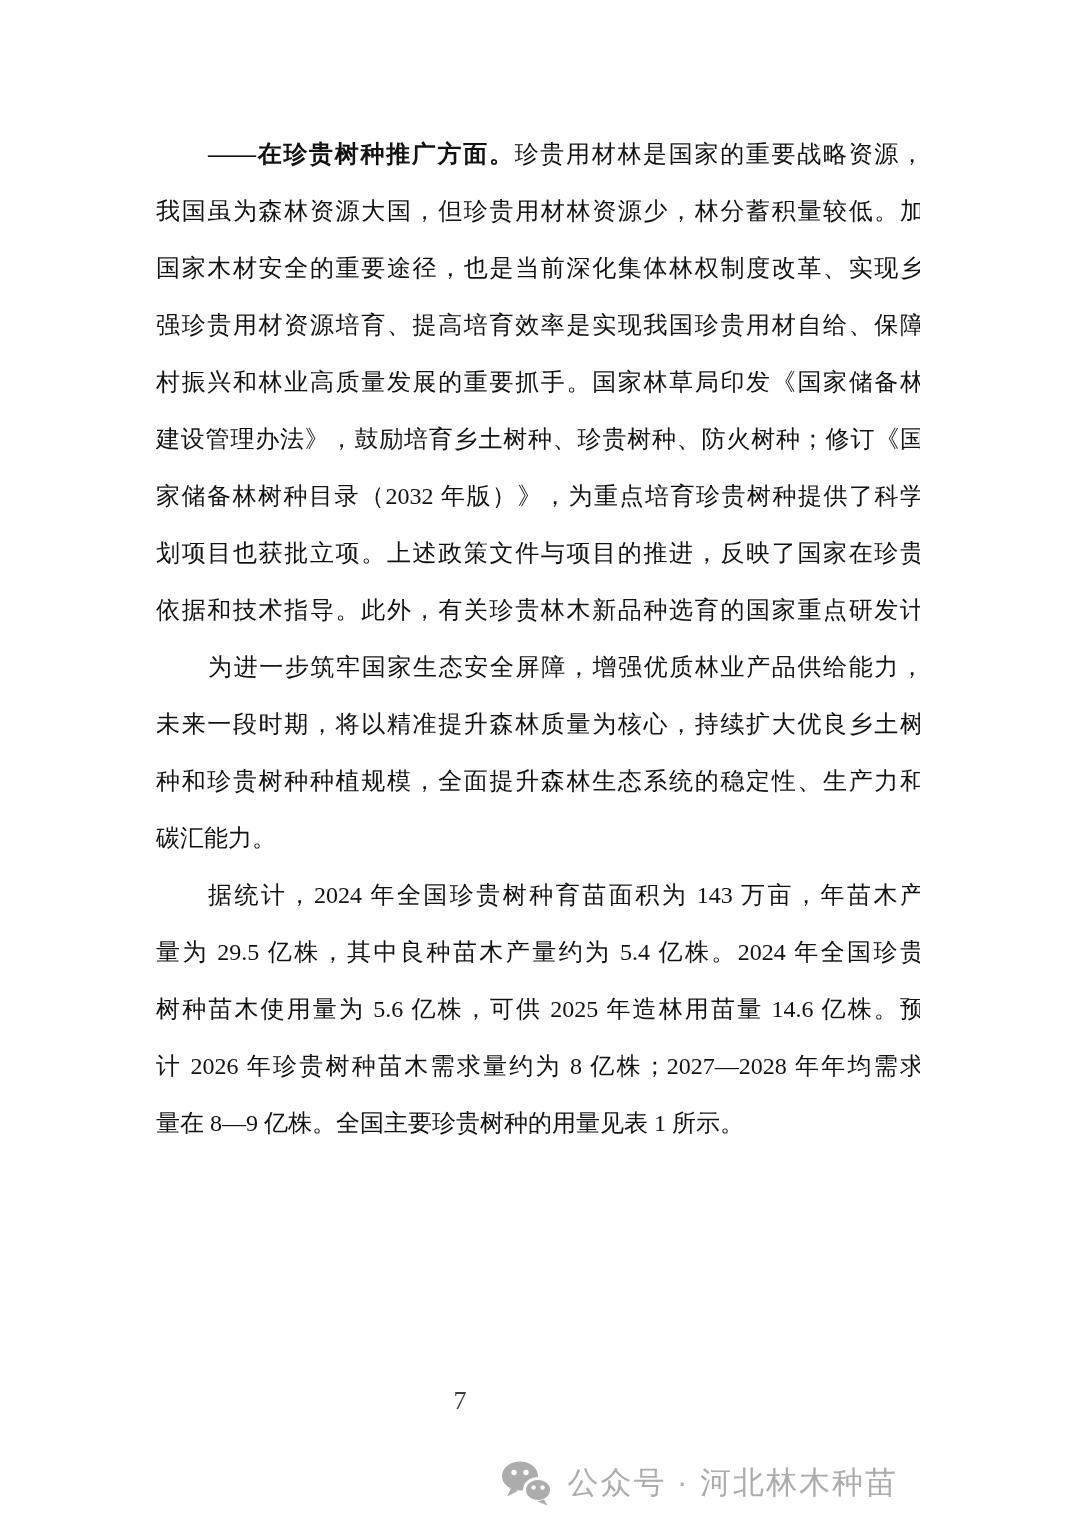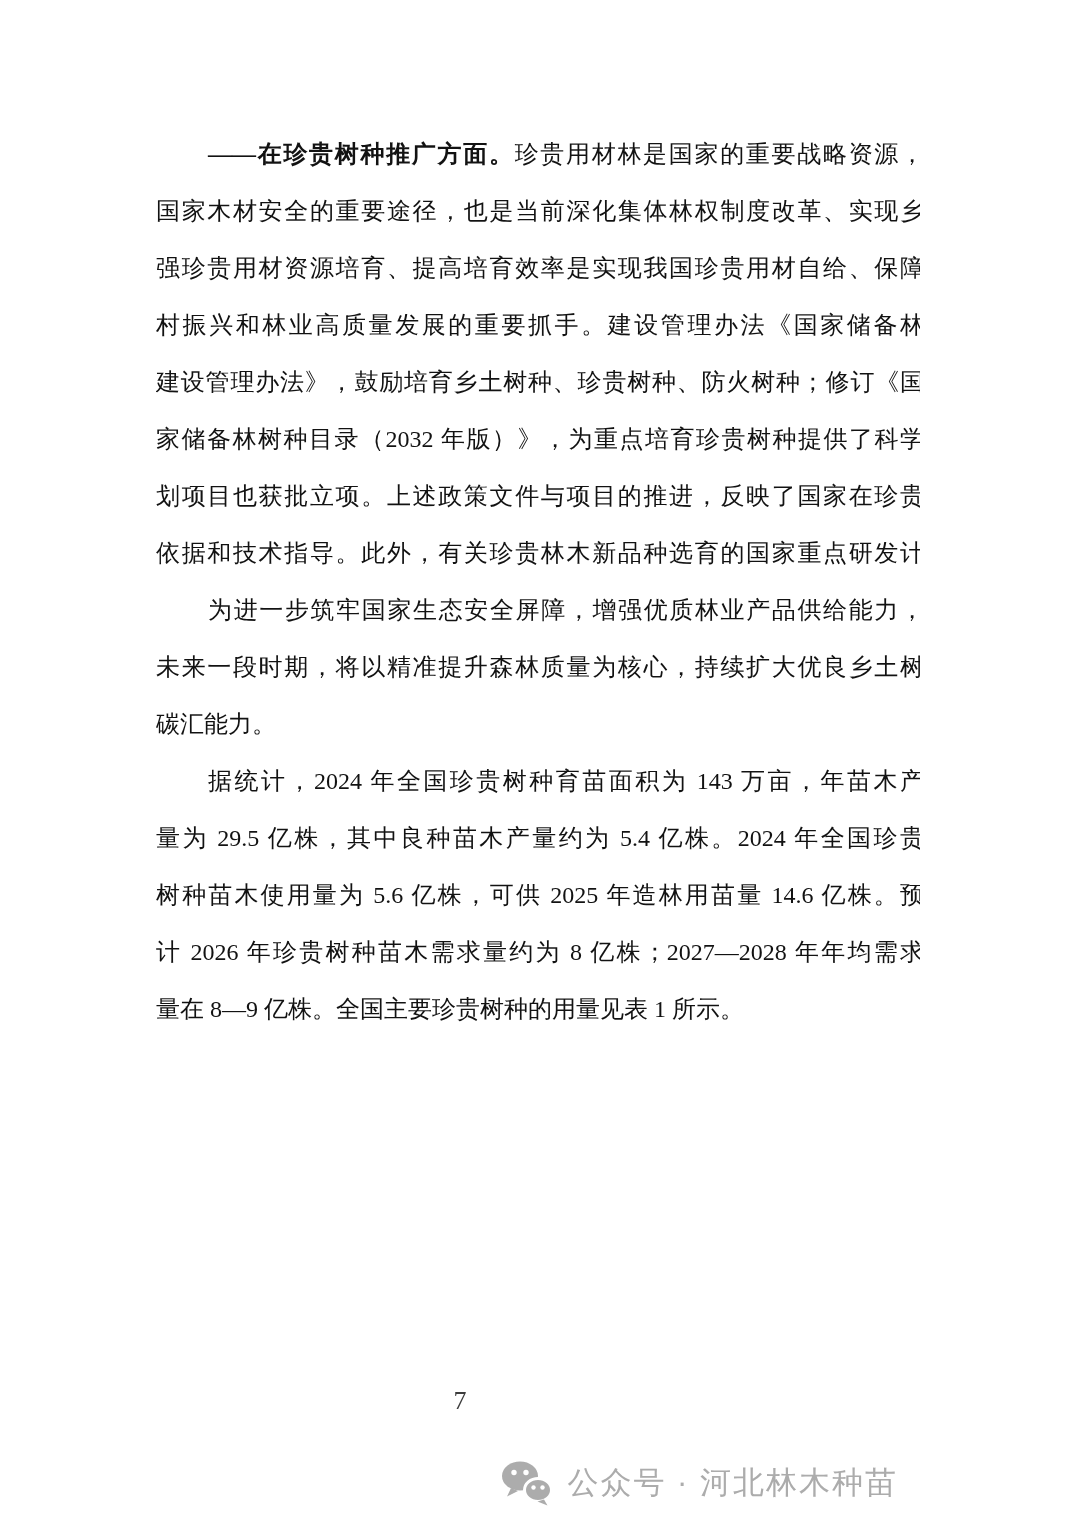--- a/index.html
+++ b/index.html
@@ -60,32 +60,34 @@
 </style>
 </head>
 <body>
 
 <div class="page">
 
   <div class="content">
 
     <div>
       <div class="line indent"><span class="bold">——在珍贵树种推广方面。</span><span>珍贵用材林是国家的重要战略资源，</span></div>
+      <div class="line">我国虽为森林资源大国，但珍贵用材林资源少，林分蓄积量较低。加</div>
       <div class="line">国家木材安全的重要途径，也是当前深化集体林权制度改革、实现乡</div>
       <div class="line">强珍贵用材资源培育、提高培育效率是实现我国珍贵用材自给、保障</div>
-      <div class="line">村振兴和林业高质量发展的重要抓手。建设管理办法《国家储备林</div>
+      <div class="line">村振兴和林业高质量发展的重要抓手。国家林草局印发《国家储备林</div>
       <div class="line">建设管理办法》，鼓励培育乡土树种、珍贵树种、防火树种；修订《国</div>
       <div class="line">家储备林树种目录（2032 年版）》，为重点培育珍贵树种提供了科学</div>
       <div class="line">划项目也获批立项。上述政策文件与项目的推进，反映了国家在珍贵</div>
       <div class="line">依据和技术指导。此外，有关珍贵林木新品种选育的国家重点研发计</div>
     </div>
 
     <div>
       <div class="line indent">为进一步筑牢国家生态安全屏障，增强优质林业产品供给能力，</div>
       <div class="line">未来一段时期，将以精准提升森林质量为核心，持续扩大优良乡土树</div>
+      <div class="line">种和珍贵树种种植规模，全面提升森林生态系统的稳定性、生产力和</div>
       <div class="line last">碳汇能力。</div>
     </div>
 
     <div>
       <div class="line indent">据统计，2024 年全国珍贵树种育苗面积为 143 万亩，年苗木产</div>
       <div class="line">量为 29.5 亿株，其中良种苗木产量约为 5.4 亿株。2024 年全国珍贵</div>
       <div class="line">树种苗木使用量为 5.6 亿株，可供 2025 年造林用苗量 14.6 亿株。预</div>
       <div class="line">计 2026 年珍贵树种苗木需求量约为 8 亿株；2027—2028 年年均需求</div>
       <div class="line last">量在 8—9 亿株。全国主要珍贵树种的用量见表 1 所示。</div>
     </div>

